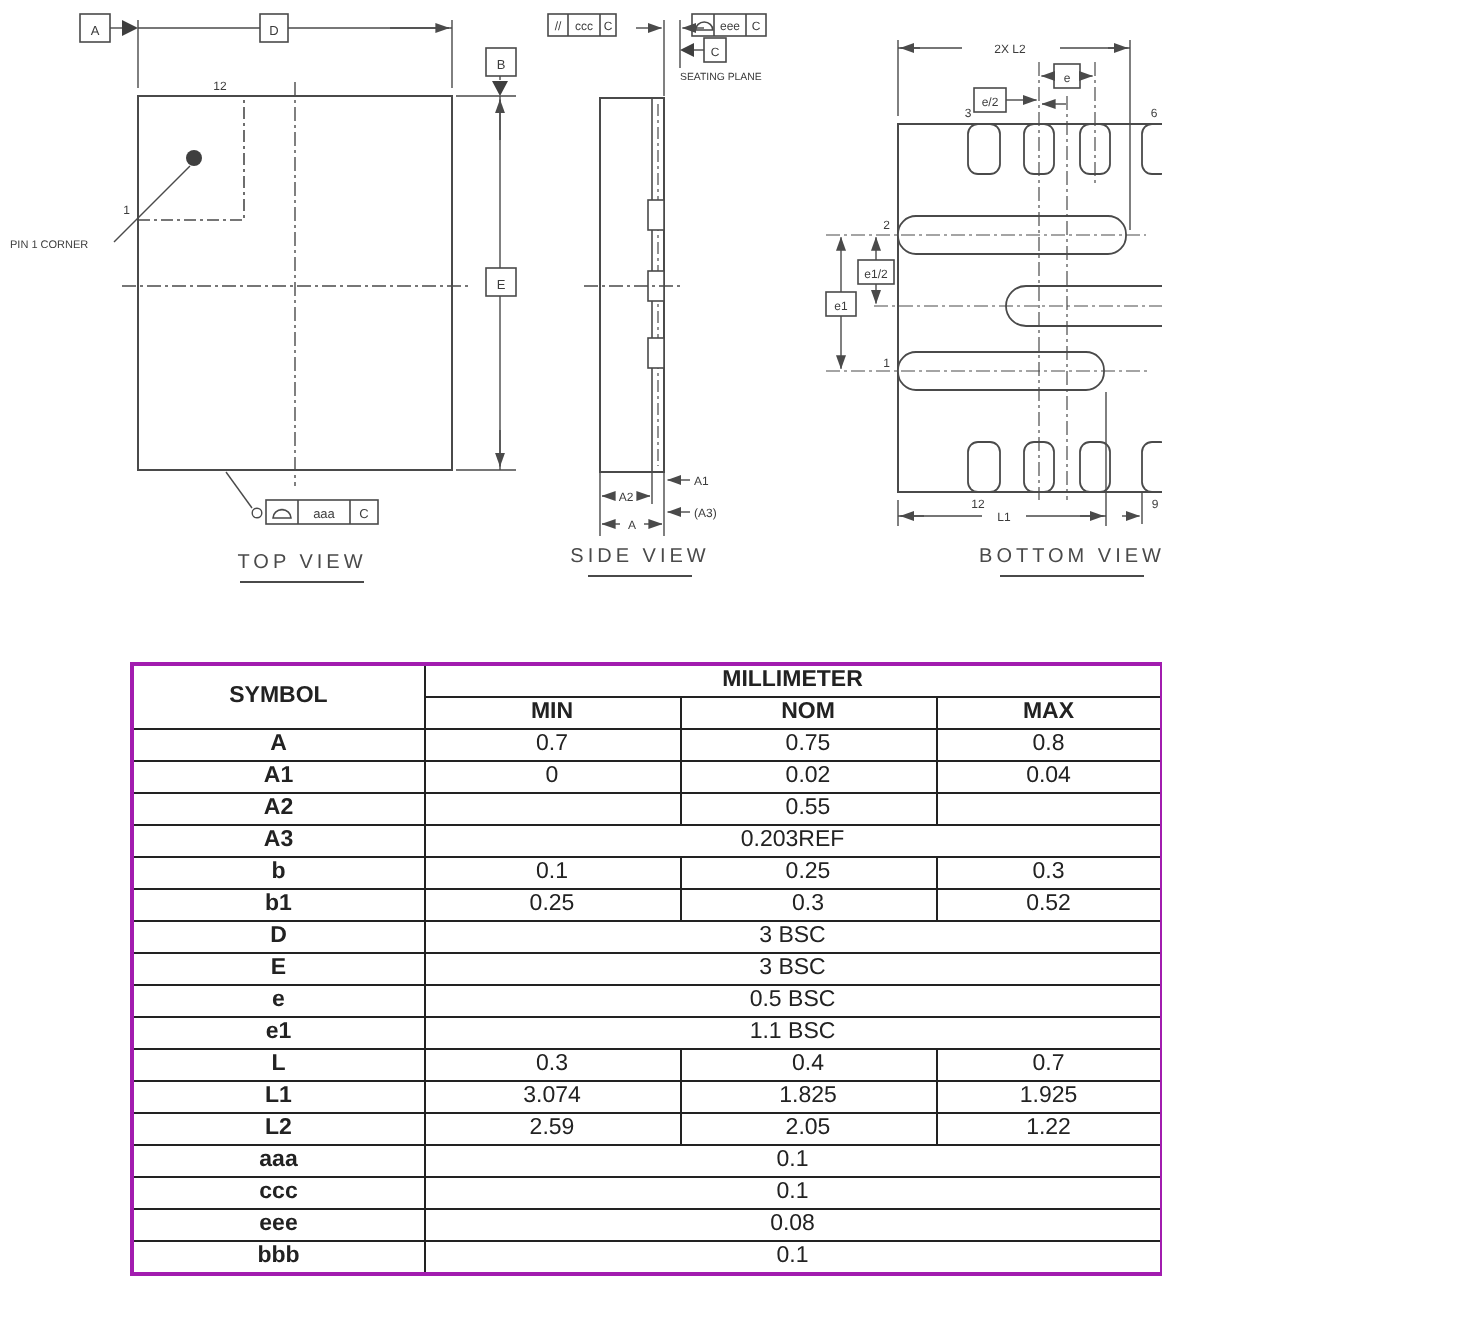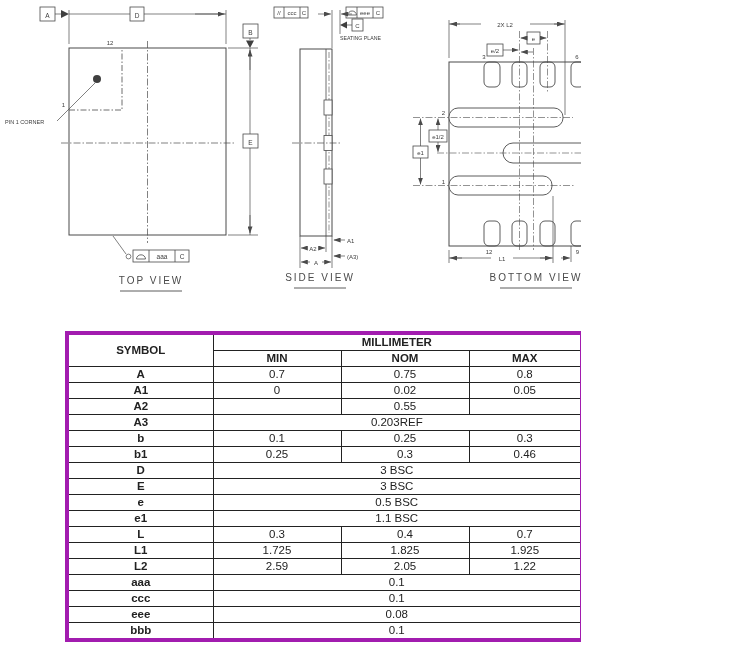--- a/index.html
+++ b/index.html
@@ -5,21 +5,21 @@
   html,body{margin:0;padding:0;background:#ffffff;}
   #page{position:relative;width:581px;height:668px;background:#fff;overflow:hidden;
         font-family:"Liberation Sans",sans-serif;}
   svg text{font-family:"Liberation Sans",sans-serif;fill:#3c3c3c;}
   .vtitle{font-size:10px;letter-spacing:2px;fill:#4a4a4a;}
   .lbl6{font-size:6px;}
   .lbl55{font-size:5.5px;}
   .lbl5{font-size:5.2px;}
   .boxlbl{font-size:6.5px;}
   table.dim{position:absolute;left:65px;top:331px;width:515px;border-collapse:collapse;
-        table-layout:fixed;border:4px solid #a21caf;font-size:11.5px;color:#222;}
+        table-layout:fixed;border:2px solid #a21caf;font-size:11.5px;color:#222;}
   table.dim td,table.dim th{border:1px solid #222;text-align:center;height:15px;
         padding:0;line-height:15px;overflow:hidden;white-space:nowrap;}
   table.dim th{font-weight:bold;}
   table.dim td.sym{font-weight:bold;}
   col.c-sym{width:146px;} col.c-min{width:128px;} col.c-nom{width:128px;} col.c-max{width:113px;}
 </style>
 </head>
 <body>
 
 <div id="page">
@@ -272,21 +272,21 @@
         <tr>
           <td class="sym">A</td>
           <td>0.7</td>
           <td>0.75</td>
           <td>0.8</td>
         </tr>
         <tr>
           <td class="sym">A1</td>
           <td>0</td>
           <td>0.02</td>
-          <td>0.05</td>
+          <td>0.04</td>
         </tr>
         <tr>
           <td class="sym">A2</td>
           <td></td>
           <td>0.55</td>
           <td></td>
         </tr>
         <tr>
           <td class="sym">A3</td>
           <td colspan="3">0.203REF</td>
@@ -294,21 +294,21 @@
         <tr>
           <td class="sym">b</td>
           <td>0.1</td>
           <td>0.25</td>
           <td>0.3</td>
         </tr>
         <tr>
           <td class="sym">b1</td>
           <td>0.25</td>
           <td>0.3</td>
-          <td>0.46</td>
+          <td>0.52</td>
         </tr>
         <tr>
           <td class="sym">D</td>
           <td colspan="3">3 BSC</td>
         </tr>
         <tr>
           <td class="sym">E</td>
           <td colspan="3">3 BSC</td>
         </tr>
         <tr>
@@ -320,21 +320,21 @@
           <td colspan="3">1.1 BSC</td>
         </tr>
         <tr>
           <td class="sym">L</td>
           <td>0.3</td>
           <td>0.4</td>
           <td>0.7</td>
         </tr>
         <tr>
           <td class="sym">L1</td>
-          <td>1.725</td>
+          <td>3.074</td>
           <td>1.825</td>
           <td>1.925</td>
         </tr>
         <tr>
           <td class="sym">L2</td>
           <td>2.59</td>
           <td>2.05</td>
           <td>1.22</td>
         </tr>
         <tr>

